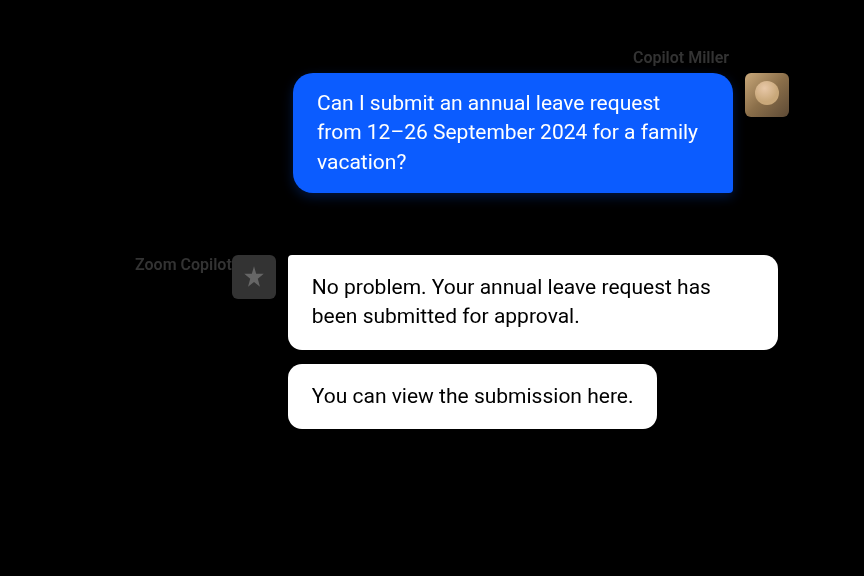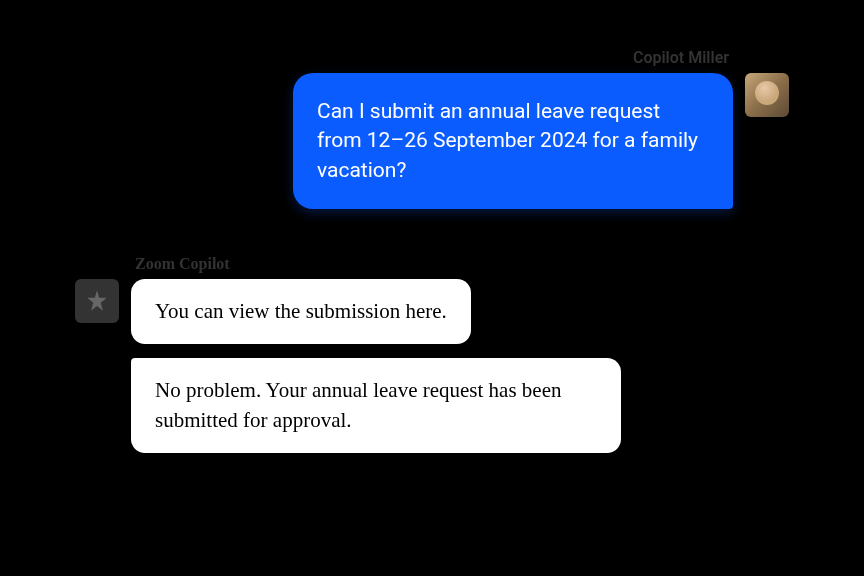--- a/index.html
+++ b/index.html
@@ -38,21 +38,21 @@
       margin-right: 60px;
     }
     .user-row {
       display: flex;
       align-items: flex-start;
       gap: 12px;
     }
     .user-bubble {
       background: #0b5cff;
       color: #fff;
-      padding: 24px 24px;
+      padding: 16px 24px;
       border-radius: 20px 20px 4px 20px;
       max-width: 440px;
       font-size: 21px;
       line-height: 1.4;
       box-shadow: 0 4px 12px rgba(11, 92, 255, 0.25);
     }
     .avatar {
       width: 44px;
       height: 44px;
       border-radius: 6px;
@@ -75,23 +75,22 @@
       background: radial-gradient(circle at 40% 30%, #e8c8a8 0%, #c9a87a 60%);
       border-radius: 50%;
     }
     
     
     .bot-group {
       position: absolute;
       top: 255px;
       left: 75px;
       display: flex;
-      flex-direction: column;
+      flex-direction: row;
       align-items: flex-start;
-      font-family: Liberation Serif, serif;
     }
     .bot-name {
       color: #333;
       font-size: 16px;
       font-weight: 600;
       margin-bottom: 6px;
       margin-left: 60px;
     }
     .bot-row {
       display: flex;
@@ -149,19 +148,19 @@
 
   <div class="bot-group">
     <div class="bot-name">Zoom Copilot</div>
     <div class="bot-row">
       <div class="bot-avatar">
         <svg viewBox="0 0 24 24" fill="none">
           <path d="M12 2 L14 9 L21 9 L15.5 13.5 L17.5 21 L12 16.5 L6.5 21 L8.5 13.5 L3 9 L10 9 Z" fill="#666"></path>
         </svg>
       </div>
       <div class="bot-bubbles">
+        <div class="bot-bubble">No problem. Your annual leave request has been submitted for approval.</div>
         <div class="bot-bubble follow">You can view the submission here.</div>
-        <div class="bot-bubble">No problem. Your annual leave request has been submitted for approval.</div>
       </div>
     </div>
   </div>
 
 </div>
 
 </body></html>

